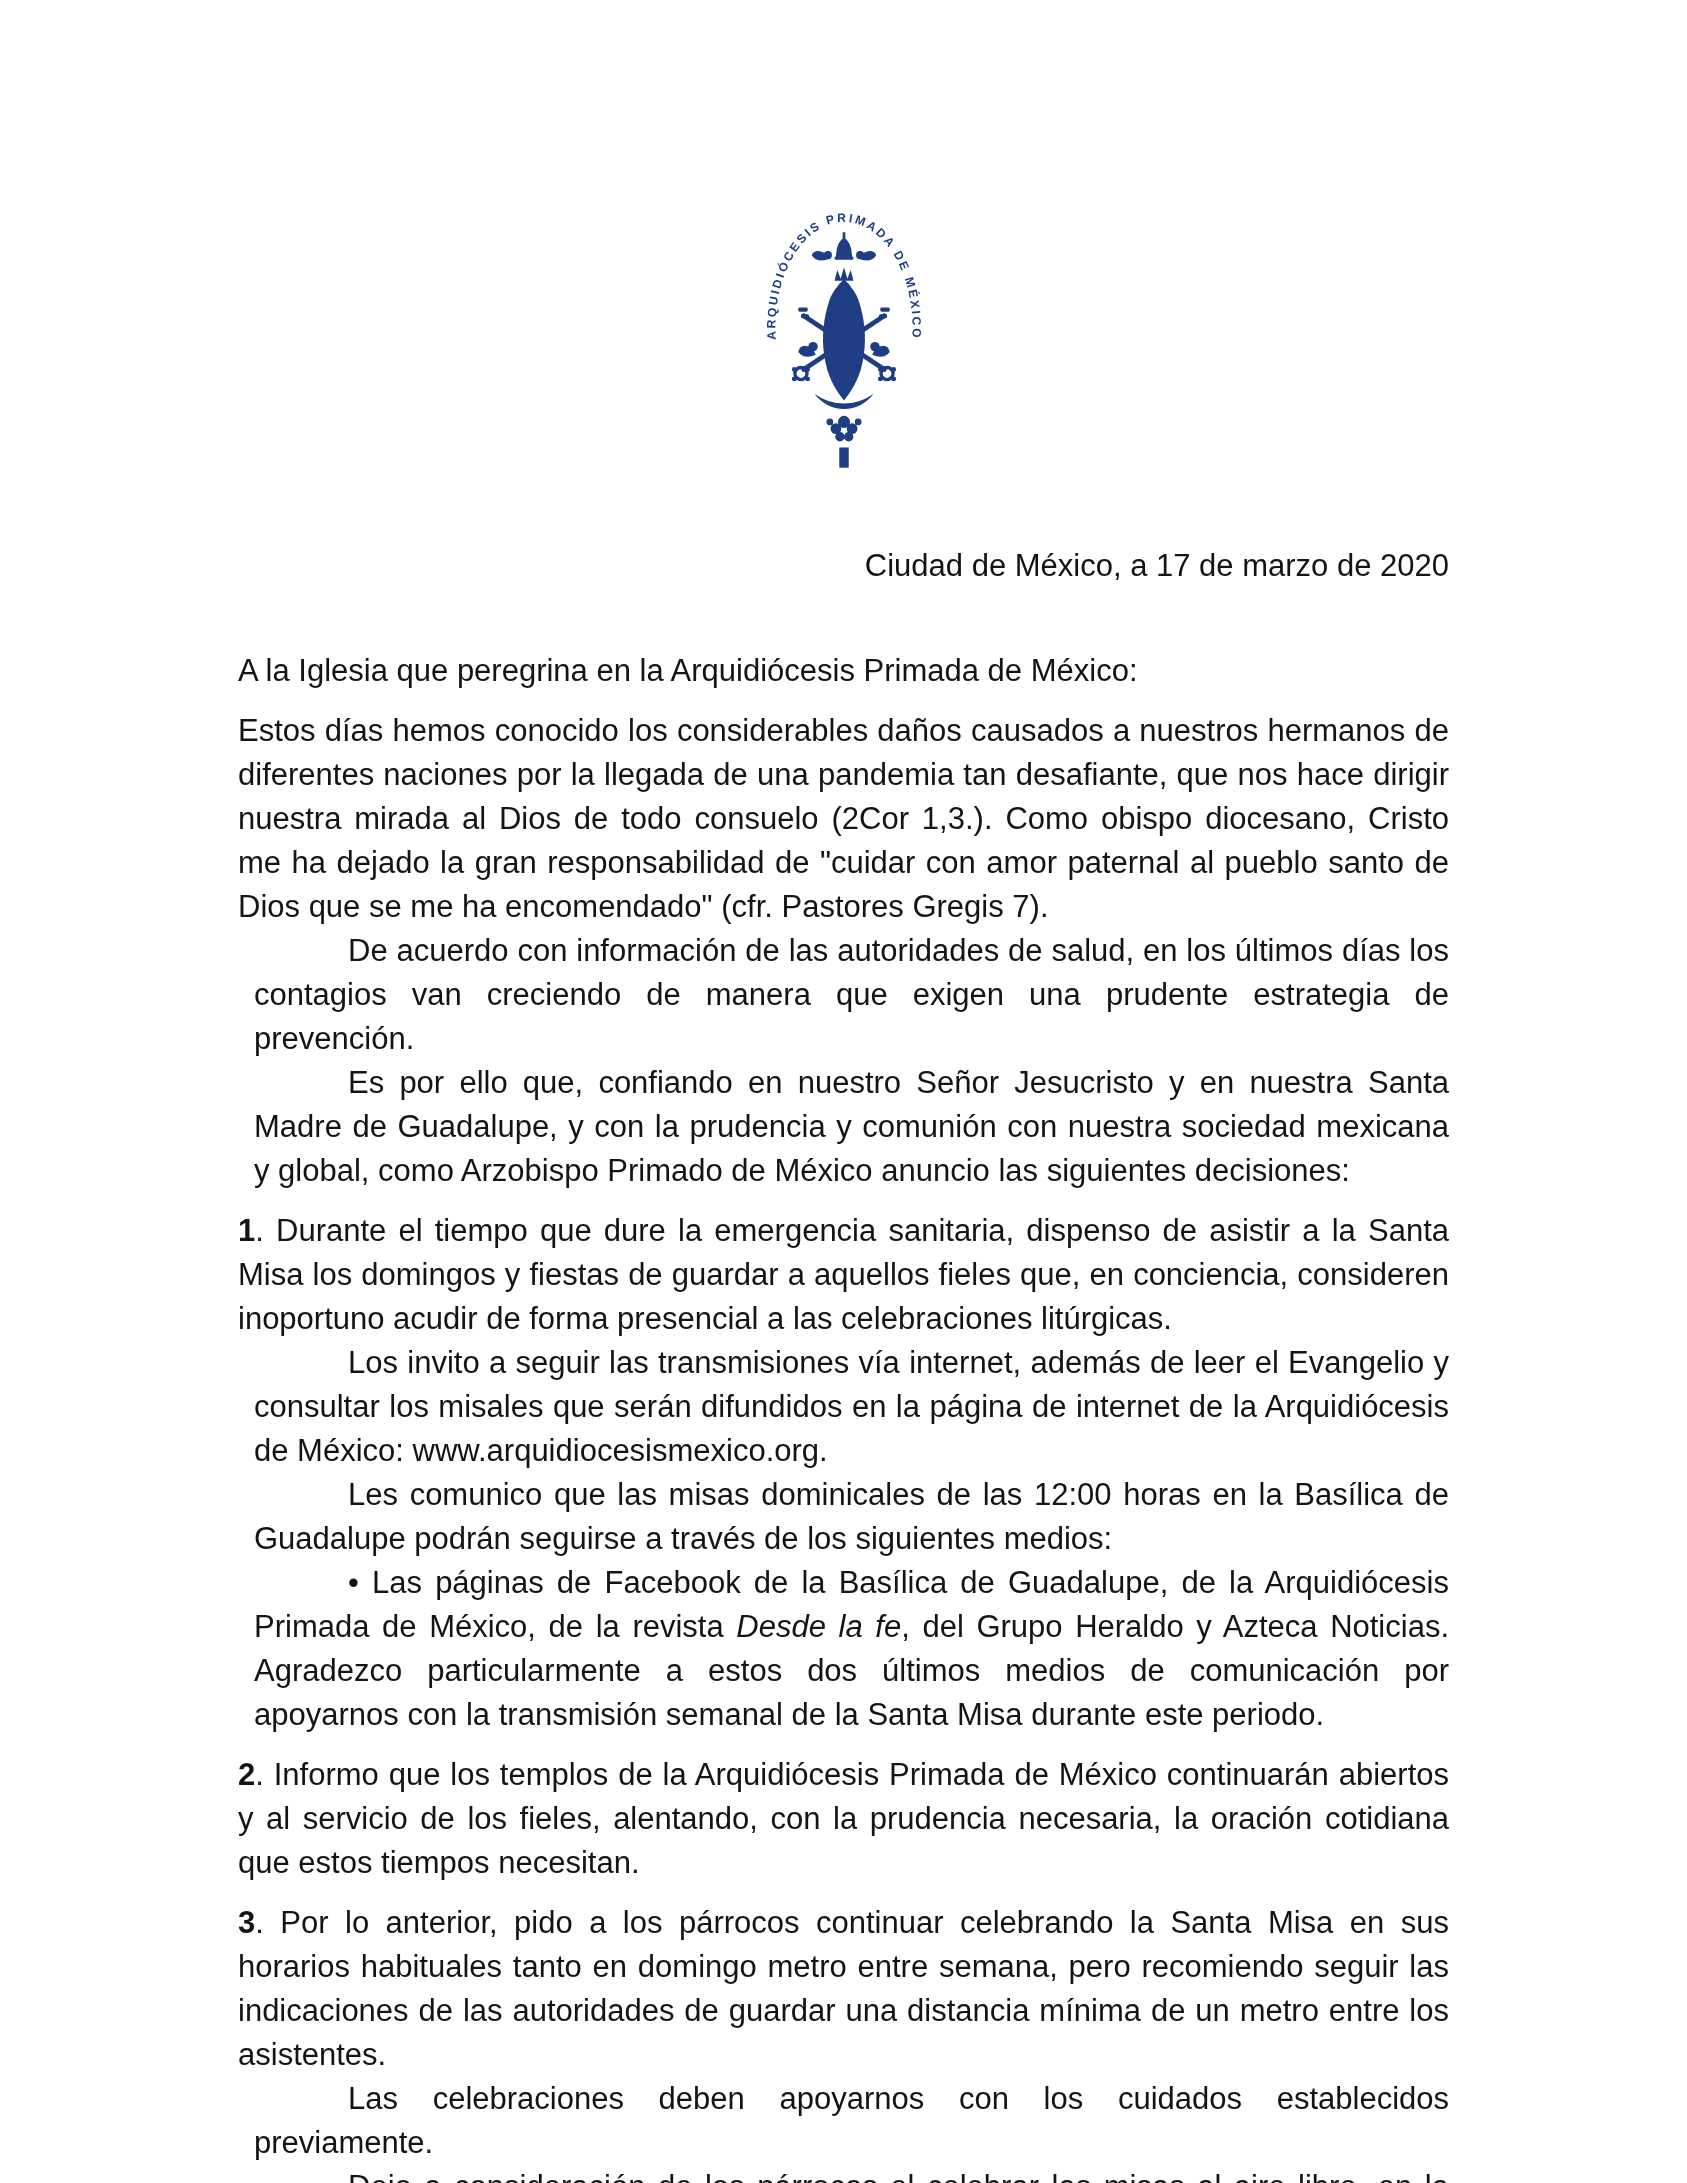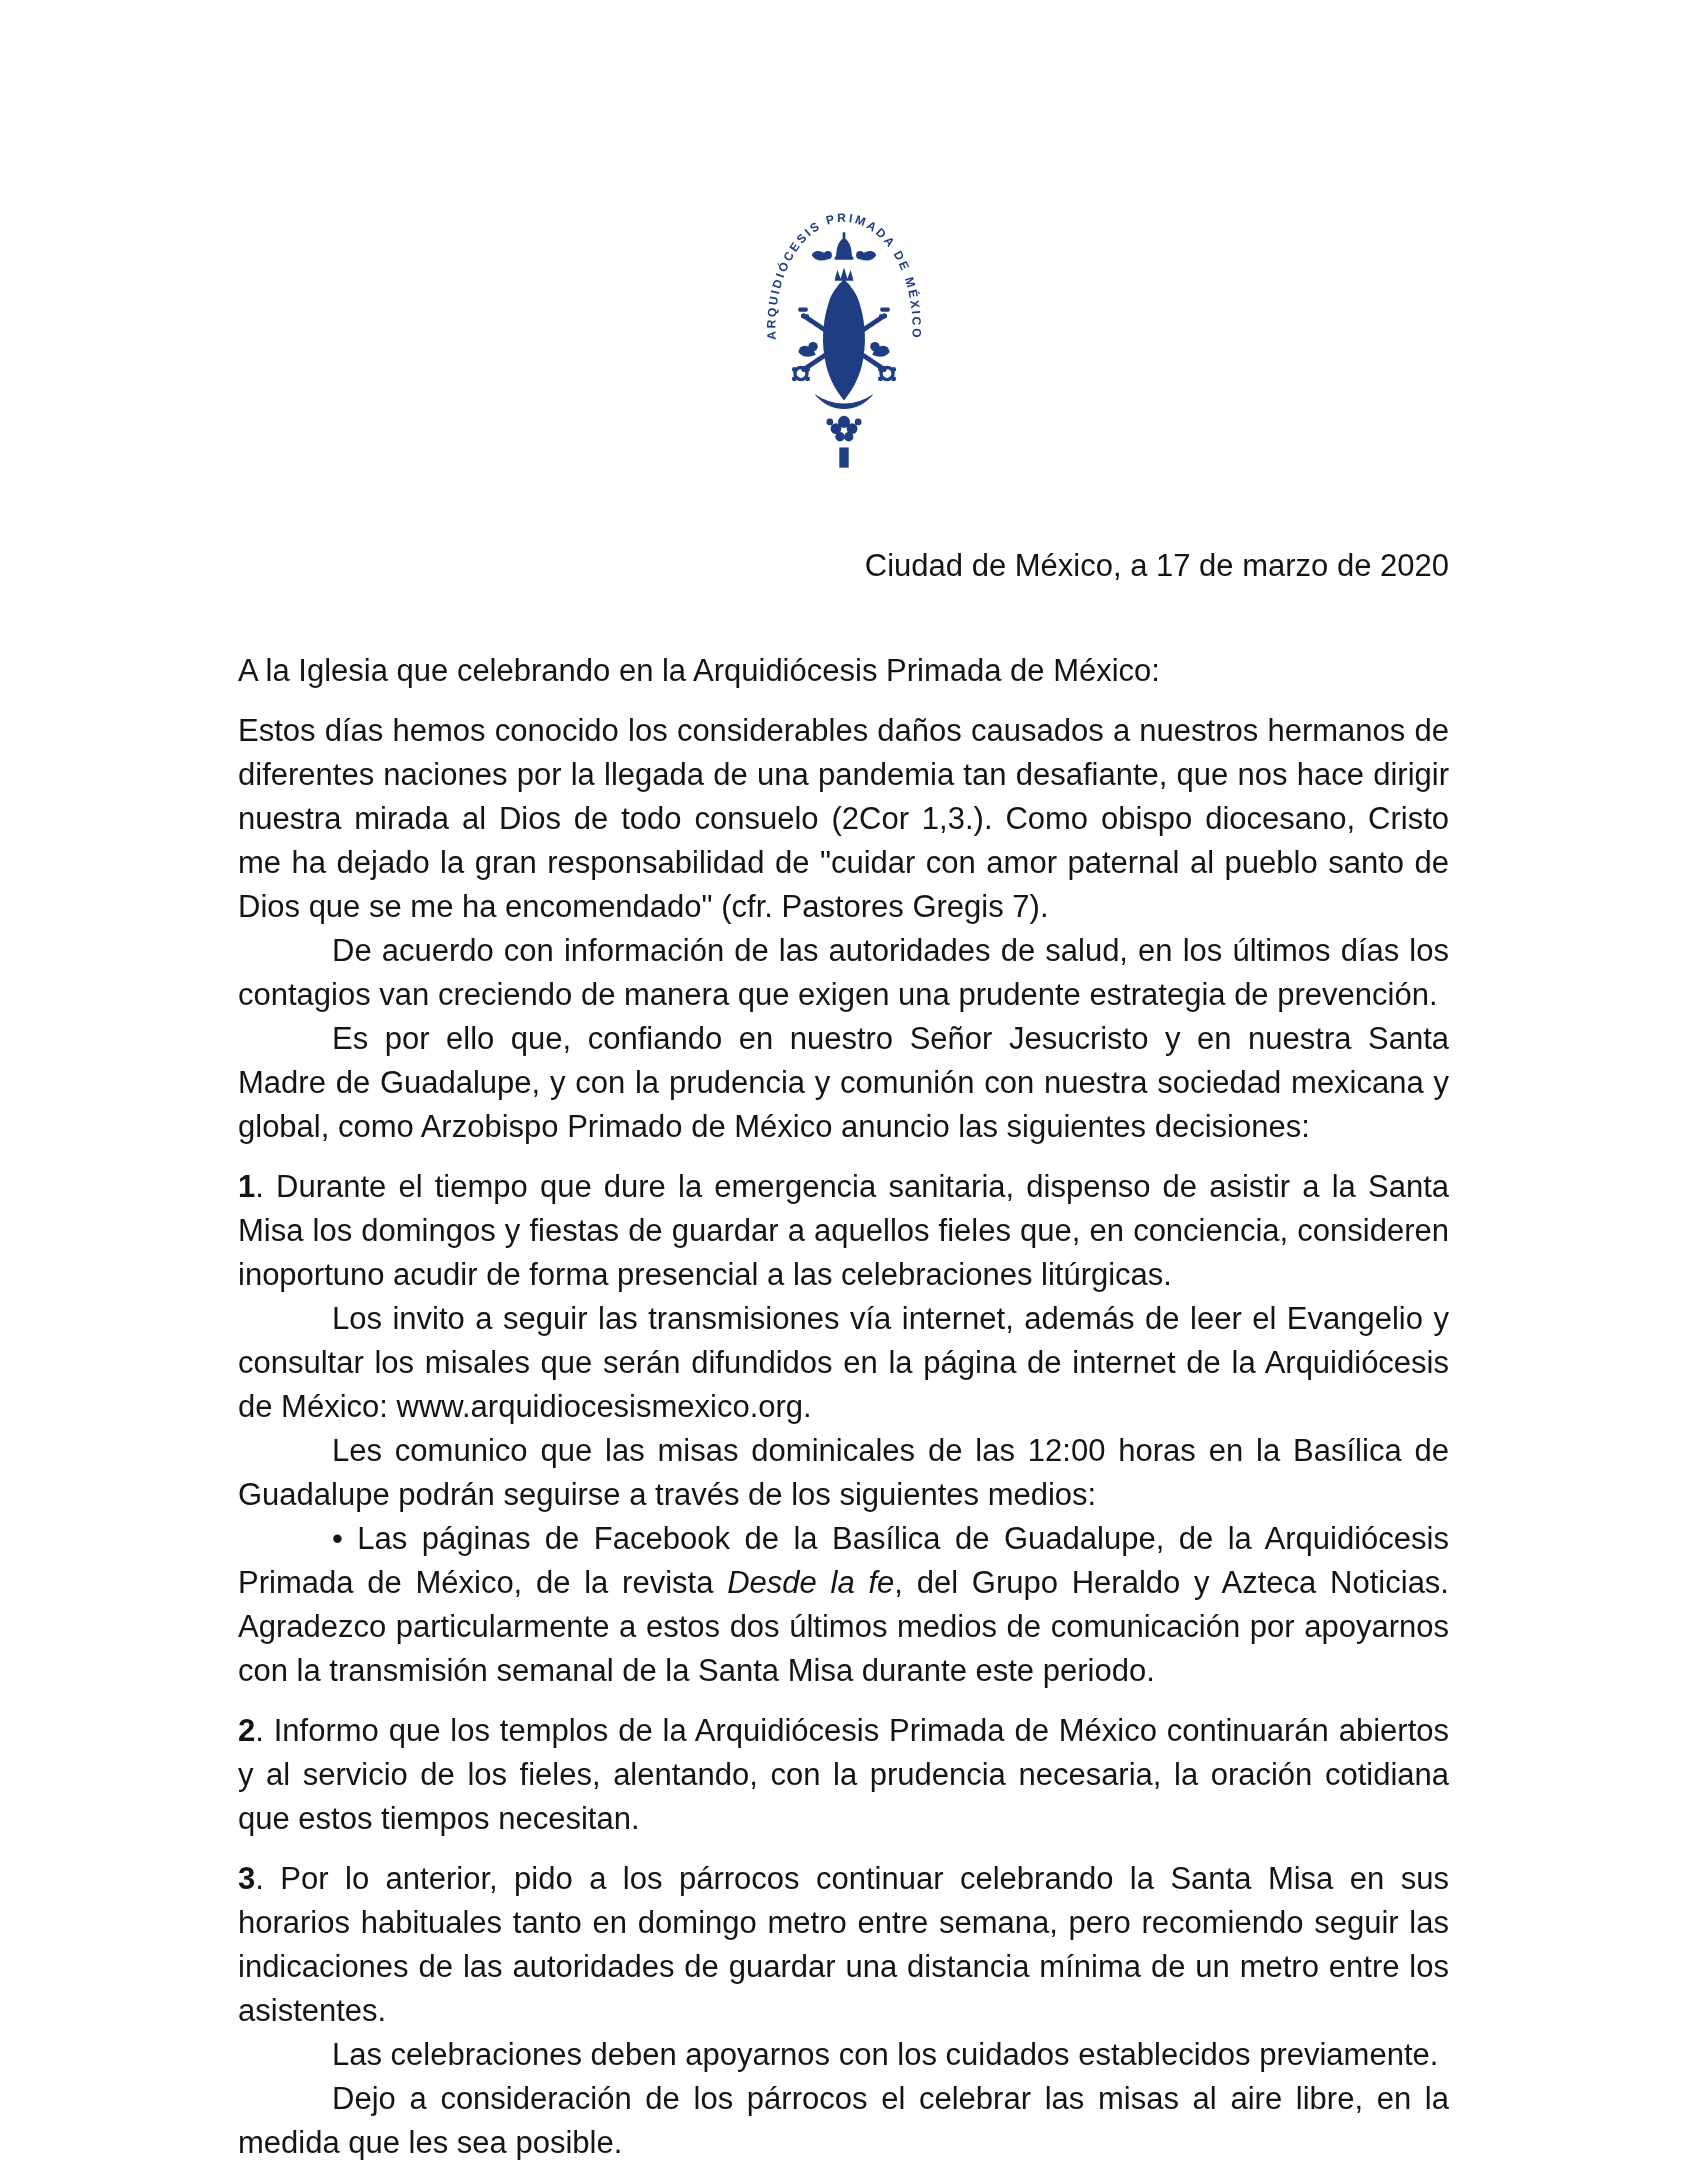--- a/index.html
+++ b/index.html
@@ -8,21 +8,21 @@
     box-sizing:border-box;padding:0 238px;
     font-family:"Liberation Sans",sans-serif;color:#141414;overflow:hidden;
   }
   .seal-wrap{display:flex;justify-content:center;padding-top:200px;}
   .seal{width:164px;height:269px;display:block;}
   .seal text{font-family:"Liberation Sans",sans-serif;font-weight:bold;}
   .date-line{margin:75px 0 11px 0;text-align:right;font-size:31px;line-height:44px;}
   .salutation{margin:61px 0 0 0;font-size:31px;line-height:44px;}
   .para{font-size:31px;line-height:44px;text-align:justify;margin:0;}
   .para.spaced{margin-top:16px;}
-  .para.indent{text-indent:94px;}
+  .para.indent{text-indent:94px;margin-left:16px;}
   .b{font-weight:bold;}
   .i{font-style:italic;}
 </style>
 </head>
 <body>
 
 <div class="page">
 
   <div class="seal-wrap">
     <svg class="seal" viewBox="0 0 240 400" aria-hidden="true">
@@ -98,21 +98,21 @@
           <circle cx="141" cy="330" r="5"></circle>
         </g>
 
         <rect x="113" y="368" width="14" height="30"></rect>
       </g>
     </svg>
   </div>
 
   <p class="date-line">Ciudad de México, a 17 de marzo de 2020</p>
 
-  <p class="salutation">A la Iglesia que celebrando en la Arquidiócesis Primada de México:</p>
+  <p class="salutation">A la Iglesia que peregrina en la Arquidiócesis Primada de México:</p>
 
   <p class="para spaced">Estos días hemos conocido los considerables daños causados a nuestros hermanos de diferentes naciones por la llegada de una pandemia tan desafiante, que nos hace dirigir nuestra mirada al Dios de todo consuelo (2Cor 1,3.). Como obispo diocesano, Cristo me ha dejado la gran responsabilidad de "cuidar con amor paternal al pueblo santo de Dios que se me ha encomendado" (cfr. Pastores Gregis 7).</p>
 
   <p class="para indent">De acuerdo con información de las autoridades de salud, en los últimos días los contagios van creciendo de manera que exigen una prudente estrategia de prevención.</p>
 
   <p class="para indent">Es por ello que, confiando en nuestro Señor Jesucristo y en nuestra Santa Madre de Guadalupe, y con la prudencia y comunión con nuestra sociedad mexicana y global, como Arzobispo Primado de México anuncio las siguientes decisiones:</p>
 
   <p class="para spaced"><span class="b">1</span><span>. Durante el tiempo que dure la emergencia sanitaria, dispenso de asistir a la Santa Misa los domingos y fiestas de guardar a aquellos fieles que, en conciencia, consideren inoportuno acudir de forma presencial a las celebraciones litúrgicas.</span></p>
 
   <p class="para indent">Los invito a seguir las transmisiones vía internet, además de leer el Evangelio y consultar los misales que serán difundidos en la página de internet de la Arquidiócesis de México: www.arquidiocesismexico.org.</p>

